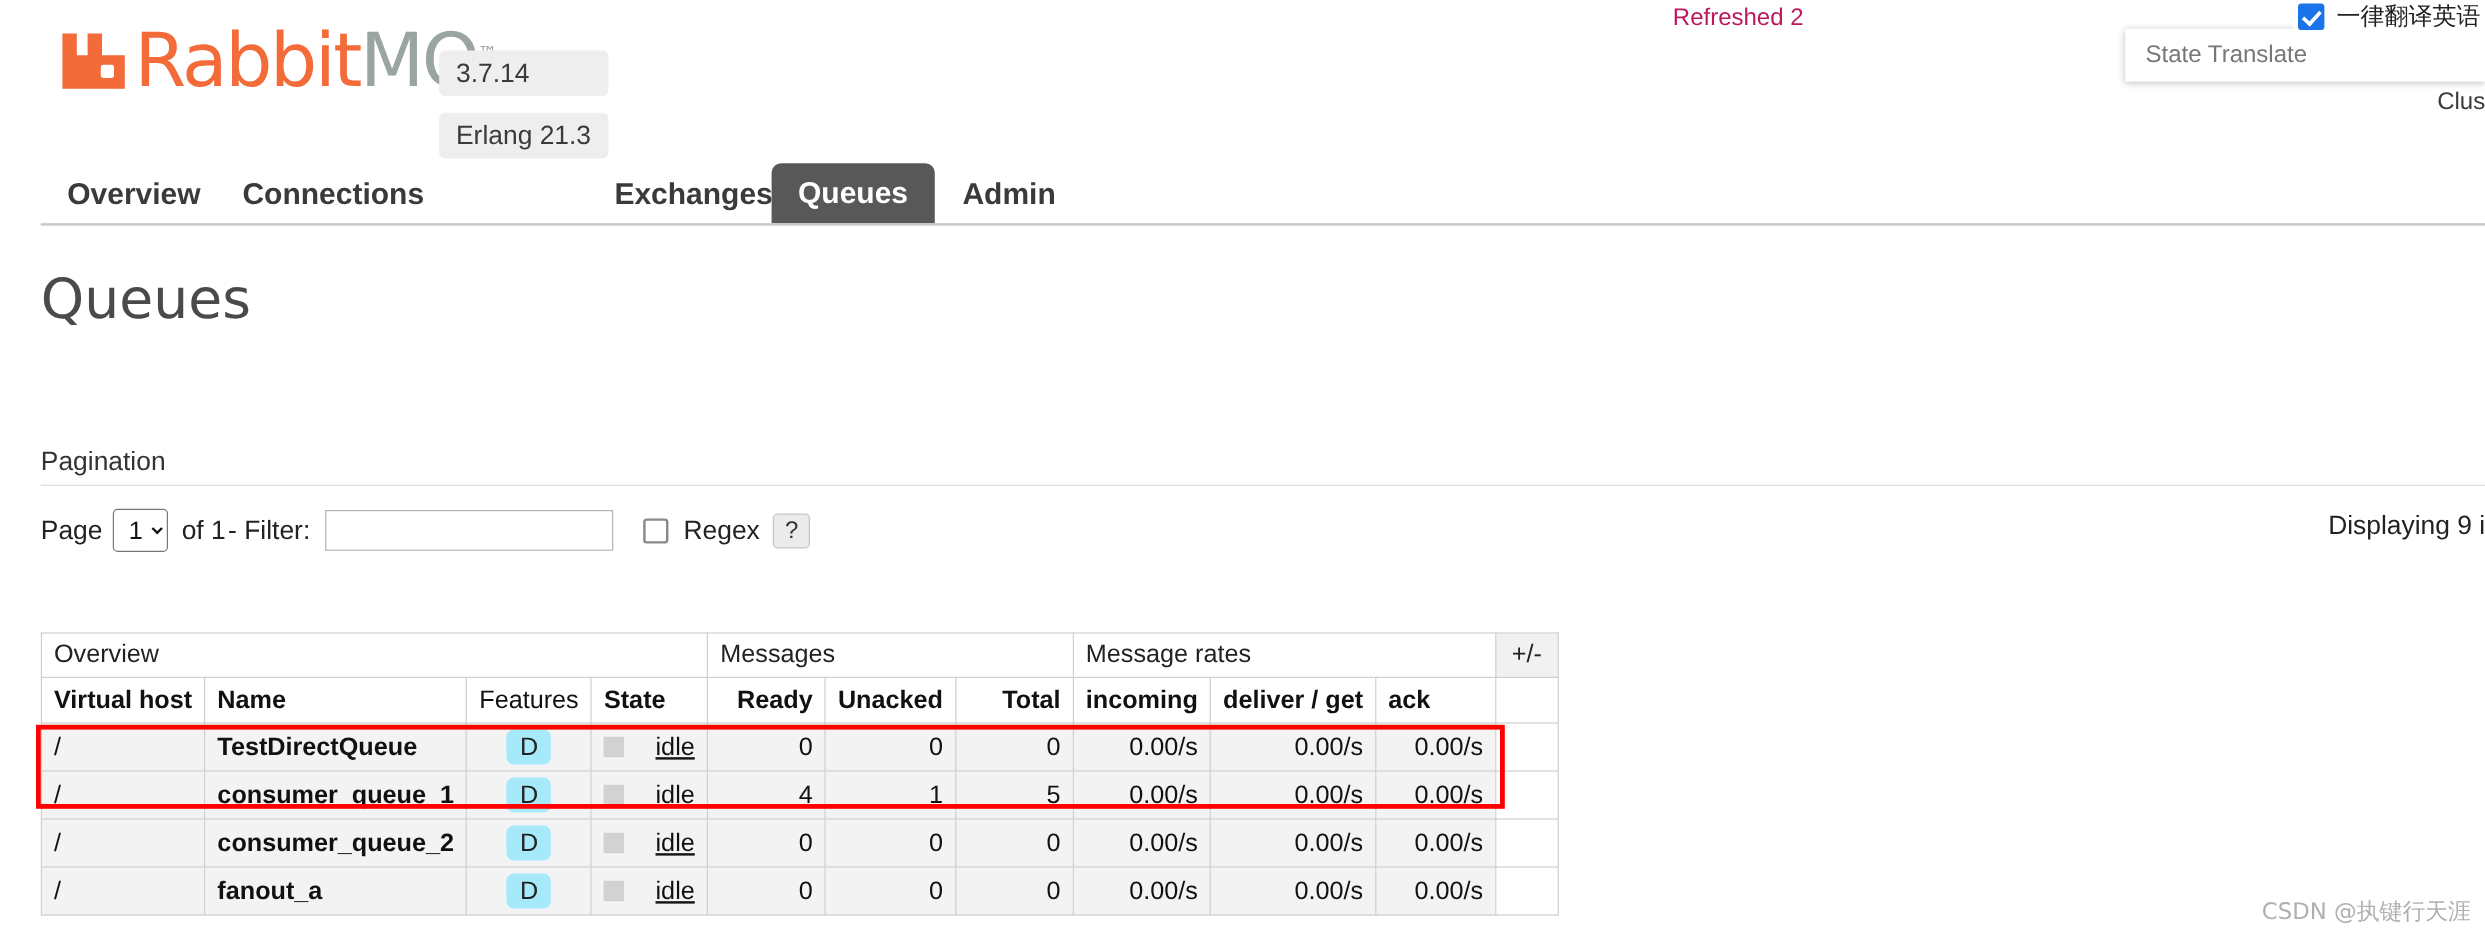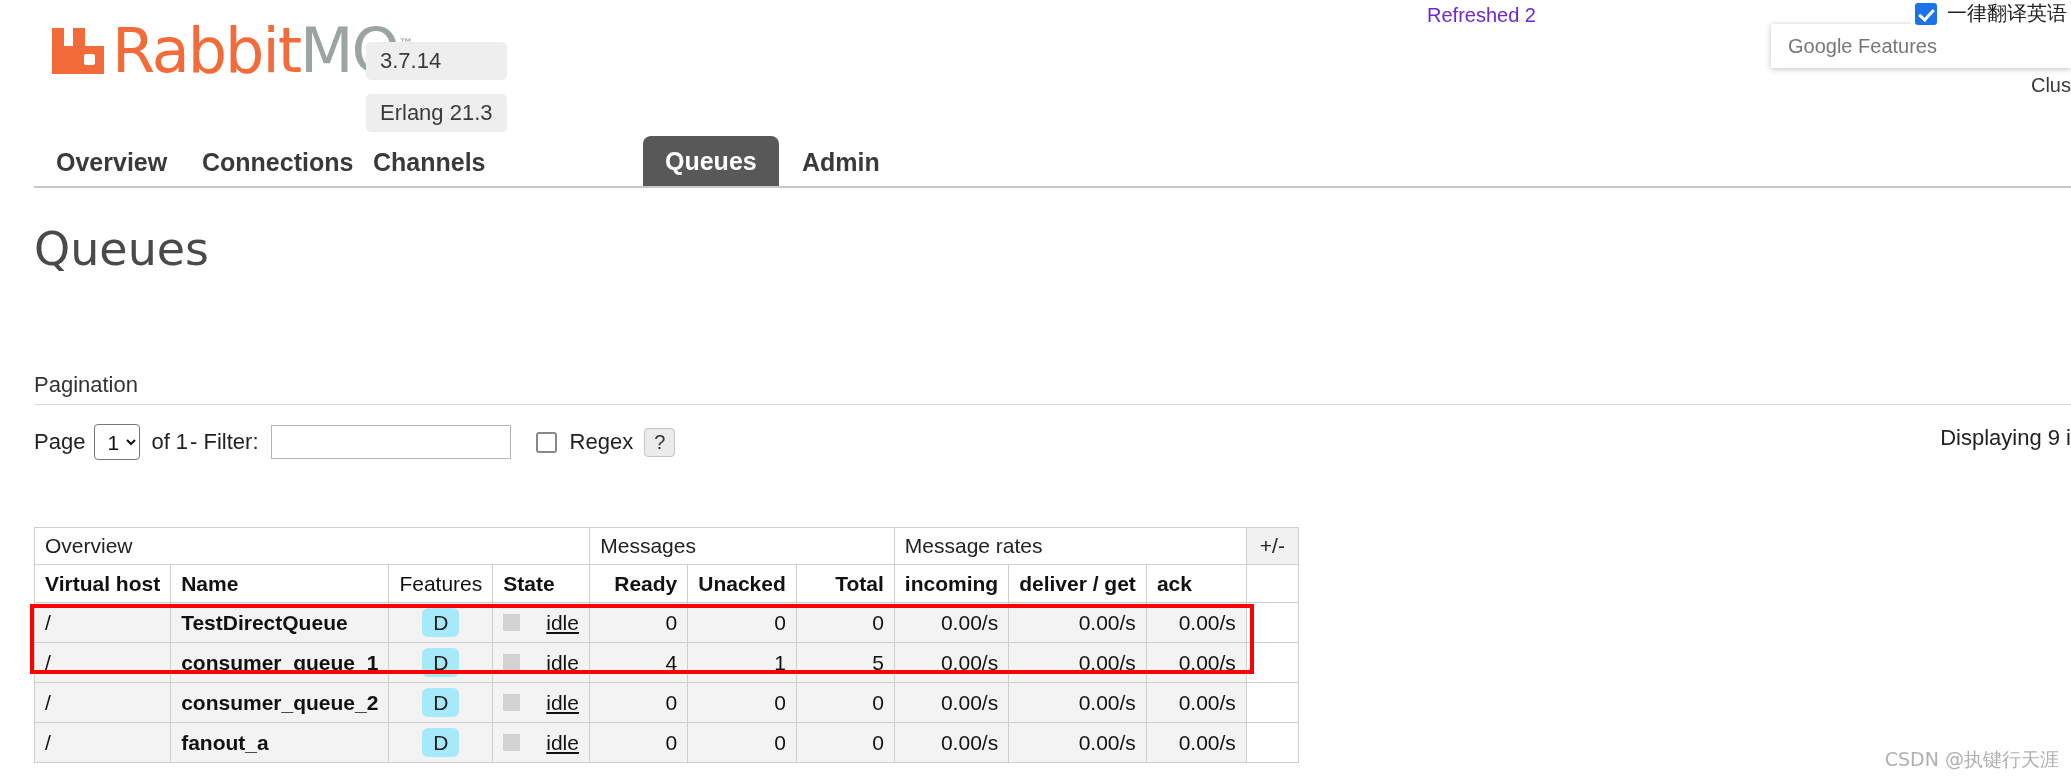--- a/index.html
+++ b/index.html
@@ -67,24 +67,24 @@
     color: #3a3a3a;
     font-size: 22px;
     padding: 6px 14px;
     border-radius: 5px;
     font-family: "Liberation Sans", sans-serif;
   }
 
   
   #refreshed-text {
     position: absolute;
-    right: 535px;
+    right: 568px;
     top: 4px;
     font-size: 20px;
-    color: #6d28d9;
+    color: #be185d;
     white-space: nowrap;
   }
   #cluster-text {
     position: absolute;
     right: 0px;
     top: 74px;
     font-size: 20px;
     color: #3a3a3a;
     white-space: nowrap;
   }
@@ -424,21 +424,21 @@
       <span class="pill">Erlang 21.3</span>
     </div>
 
     <div id="refreshed-text">Refreshed 2</div>
     <div id="cluster-text">Clus</div>
   </div>
 
   <div id="nav">
     <div class="tab" style="left:34px;">Overview</div>
     <div class="tab" style="left:180px;">Connections</div>
-    <div class="tab" style="left:351px;">Channels</div>
+    <div class="tab" style="left:490px;">Exchanges</div>
     <div class="tab active" style="left:643px;">Queues</div>
     <div class="tab" style="left:780px;">Admin</div>
   </div>
   <div id="nav-underline"></div>
 
   <div id="page-title">Queues</div>
 
 
   <div id="pagination-label">Pagination</div>
   <div id="pagination-rule"></div>
@@ -552,21 +552,21 @@
           <td class="w-dg num">0.00/s</td>
           <td class="w-ack num">0.00/s</td>
           <td class="w-plus col-extra"></td>
         </tr>
       </tbody>
   </table>
 
   <div id="red-box"></div>
 
   <div id="gt-popup">
-    <span id="gt-label">Google Features</span>
+    <span id="gt-label">State Translate</span>
     <div id="gt-checkbox-row">
       <span id="gt-checkbox"></span>
       <span id="gt-cn-text">一律翻译英语</span>
     </div>
   </div>
 
   <div id="watermark">CSDN @执键行天涯</div>
 
 </div>
 

